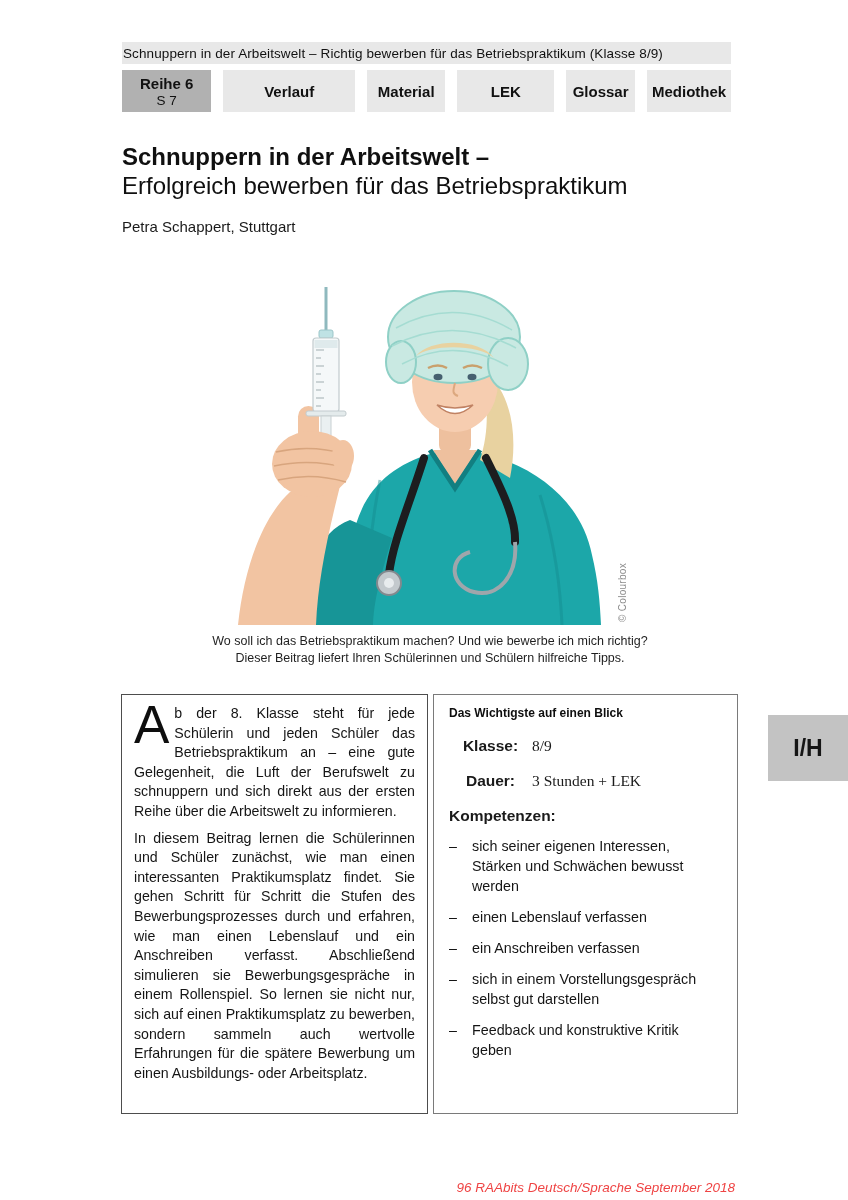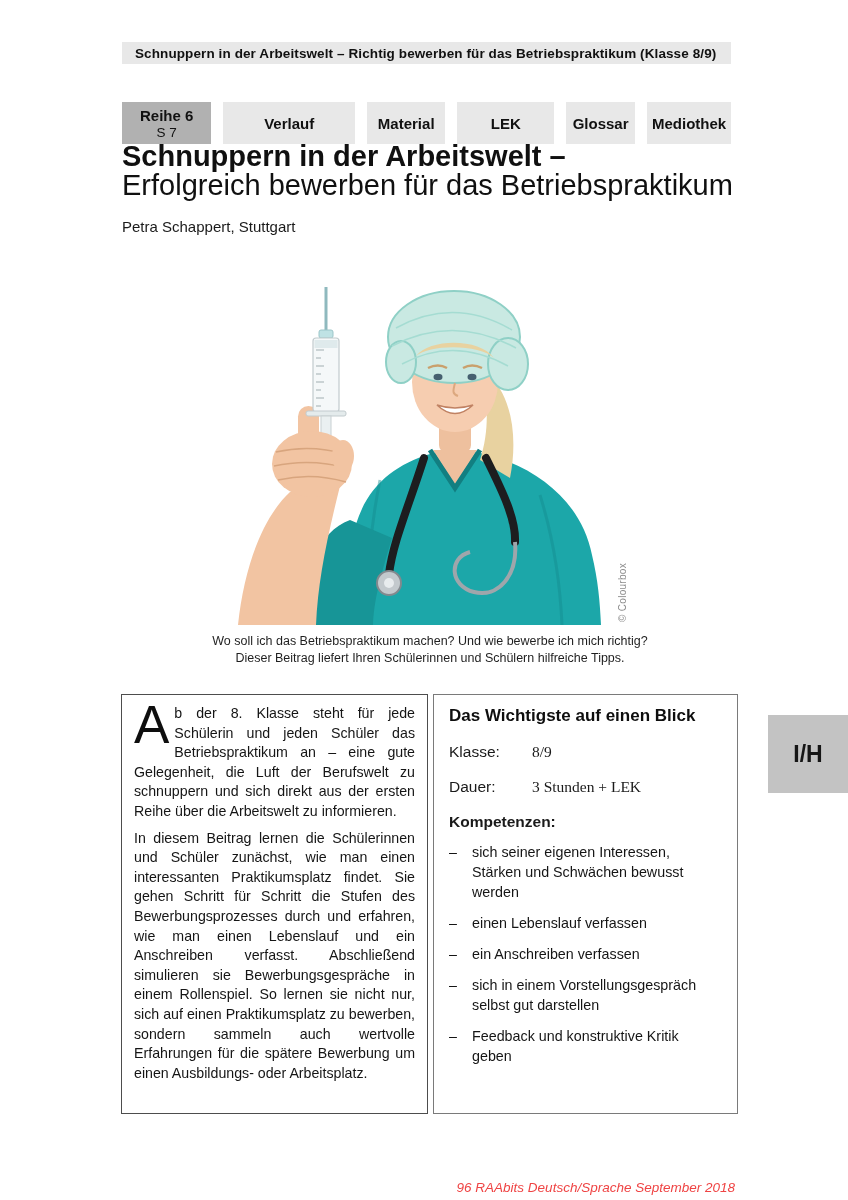--- a/index.html
+++ b/index.html
@@ -9,34 +9,34 @@
     font-family:"Liberation Sans", sans-serif;
     color:#1a1a1a;
     position:relative;
   }
   .page { position:absolute; left:0; top:0; width:848px; height:1200px; background:#fff; overflow:hidden; }
 
   
   .header-bar {
     position:absolute; left:122px; top:42px; width:609px; height:22px;
     background:#e8e8e8; display:flex; align-items:center;
-    padding-left:13px; font-size:13.5px; color:#111; letter-spacing:0.1px;font-weight:bold;
-  }
-  .tabs { position:absolute; left:122px; top:70px; width:609px; height:42px; display:flex; gap:12px;margin-top:32px; }
+    padding-left:1px; font-size:13.5px; color:#111; letter-spacing:0.1px;
+  }
+  .tabs { position:absolute; left:122px; top:70px; width:609px; height:42px; display:flex; gap:12px; }
   .tab {
     background:#e8e8e8; display:flex; flex-direction:column;
     justify-content:center; align-items:center;
     font-weight:bold; font-size:15px; color:#111;
   }
   .tab.active { background:#b1b1b1; }
   .tab-sub { font-weight:400; font-size:13.5px; margin-top:1px; }
   .tw1{width:97px;} .tw2{width:143px;} .tw3{width:85px;} .tw4{width:105px;} .tw5{width:75px;} .tw6{width:91px;}
 
   
-  .title { position:absolute; left:122px; top:142px; font-size:29px; line-height:29px; color:#101010; }
+  .title { position:absolute; left:122px; top:142px; font-size:24px; line-height:29px; color:#101010; }
   .title .t1 { font-weight:bold; display:block; }
   .title .t2 { font-weight:400; display:block; }
   .author { position:absolute; left:122px; top:218px; font-size:15px; color:#1a1a1a; }
 
   
   .photo { position:absolute; left:210px; top:280px; width:430px; height:345px; }
   .photo svg { width:100%; height:100%; display:block; }
   .credit {
     position:absolute; left:617px; top:622px;
     transform:rotate(-90deg); transform-origin:0 0;
@@ -58,31 +58,31 @@
   .dropcap {
     float:left; font-size:53px; line-height:40px;
     padding:1px 5px 0 0; font-weight:400; color:#0e0e0e;
   }
 
   
   .box-right {
     position:absolute; left:433px; top:694px; width:305px; height:420px;
     border:1px solid #7a7a7a; padding:11px 15px 0 15px; overflow:hidden;
   }
-  .ov-title { font-size:17px; font-weight:bold; color:#0e0e0e; }
+  .ov-title { font-size:12px; font-weight:bold; color:#0e0e0e; }
   .ov-row { margin-top:17px; font-size:15.5px; }
-  .ov-lbl { font-weight:normal; display:inline-block; width:83px; }
+  .ov-lbl { font-weight:bold; display:inline-block; width:83px;text-align:center; }
   .ov-val { font-weight:400;font-family:Liberation Serif, serif; }
   .ov-comp { margin-top:17px; font-size:15.5px; font-weight:bold; }
   .bullet { display:flex; margin-top:11px; font-size:14.3px; line-height:20px; color:#151515; }
   .bullet .dash { width:23px; flex:none; }
 
   
   .side-badge {
-    position:absolute; left:768px; top:715px; width:80px; height:78px;
+    position:absolute; left:768px; top:715px; width:80px; height:66px;
     background:#c3c3c3; display:flex; align-items:center; justify-content:center;
     font-weight:bold; font-size:23px; color:#161616;
   }
   .footer {
     position:absolute; right:113px; top:1180px;
     font-style:italic; font-size:13.5px; color:#ef4444;
   }
 </style>
 </head>
 <body>

